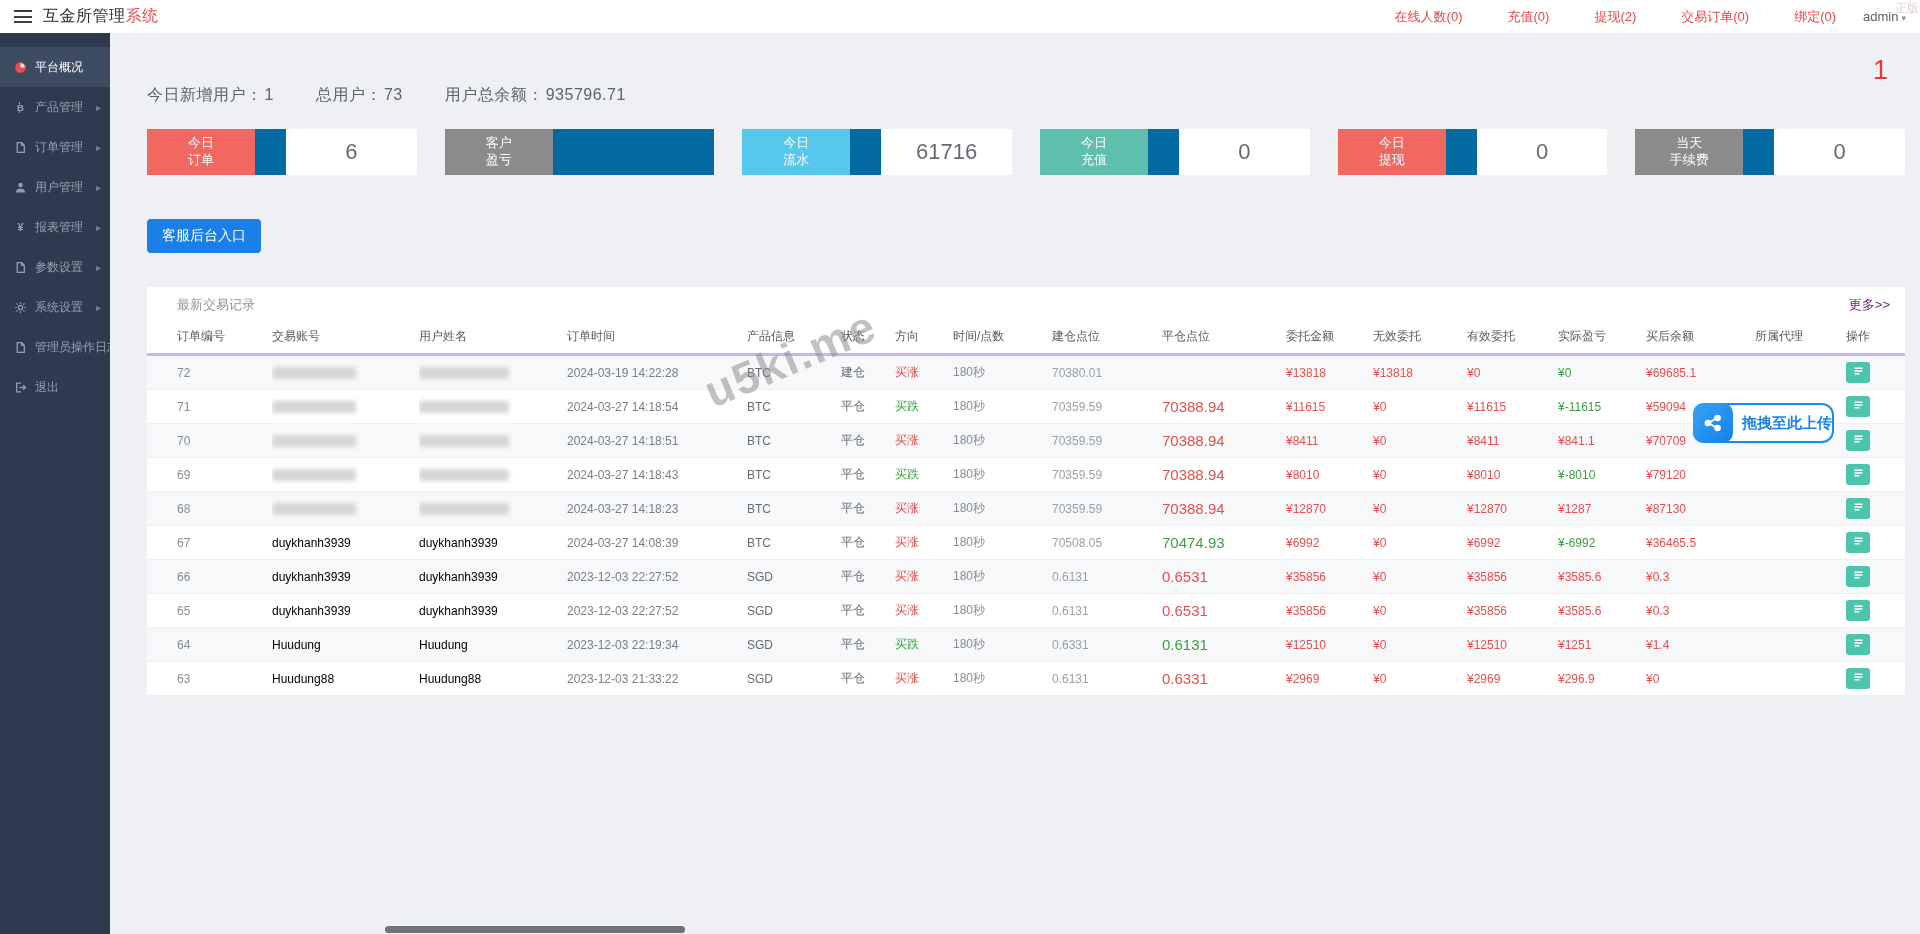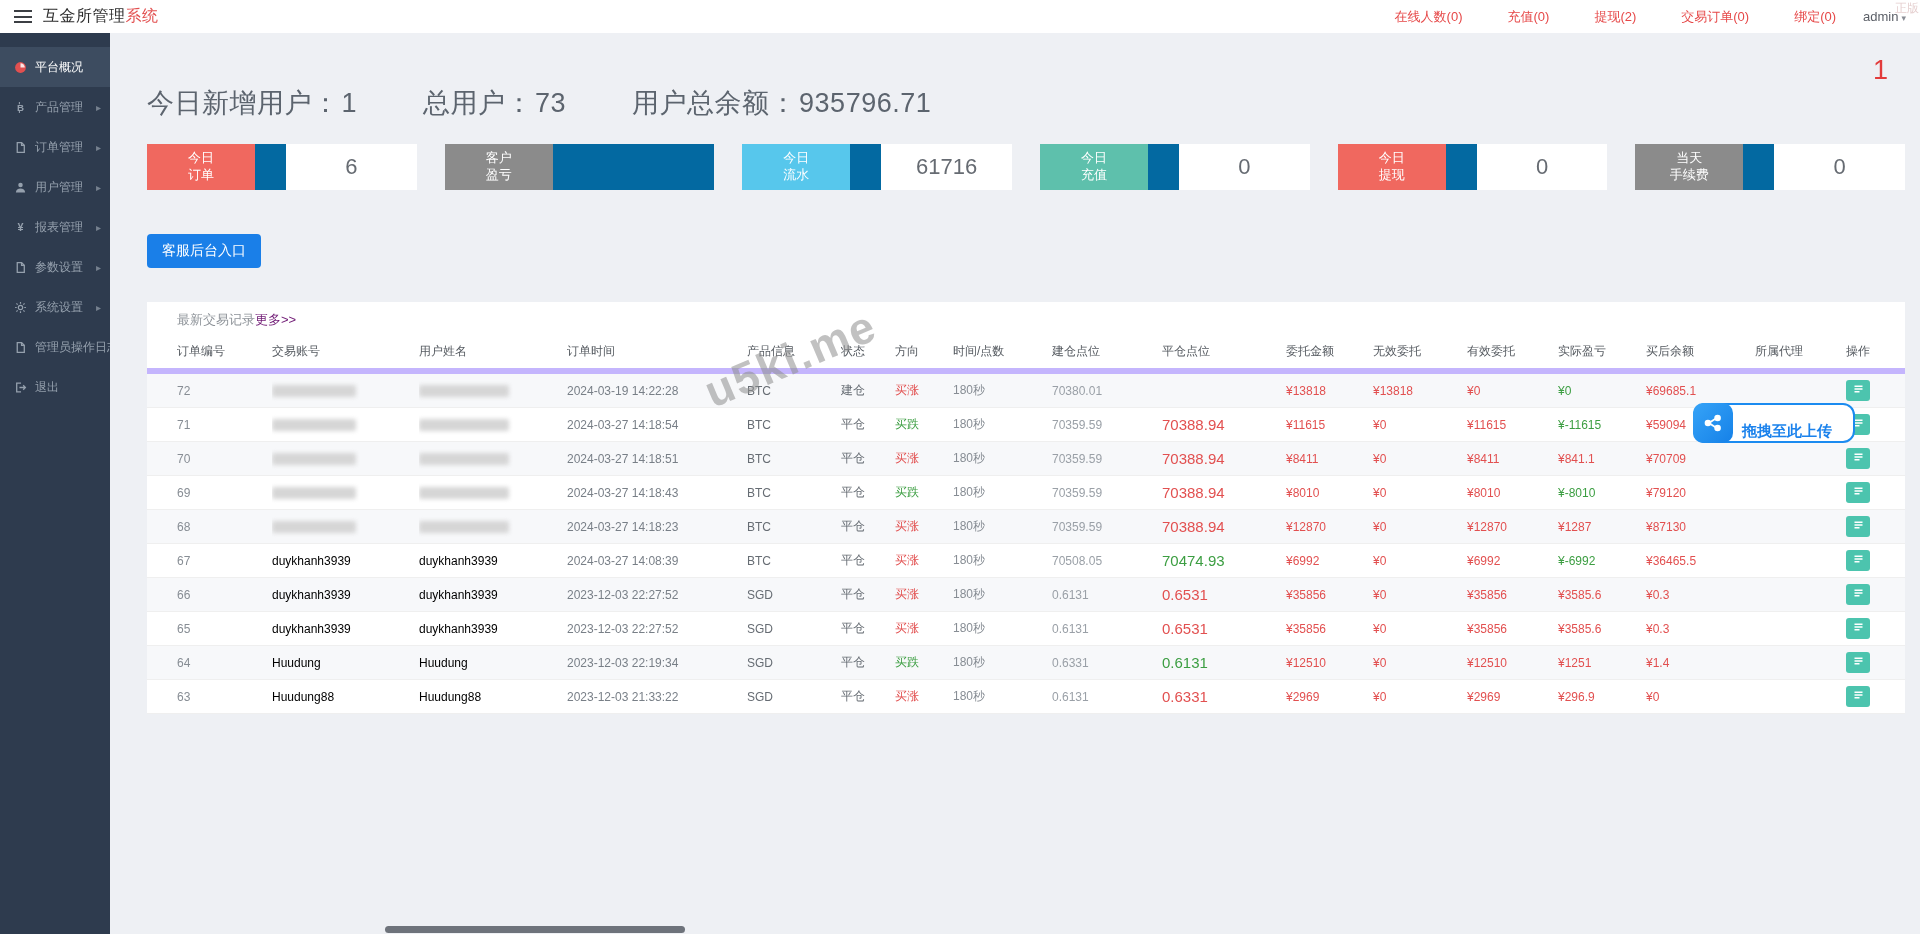--- a/index.html
+++ b/index.html
@@ -27,61 +27,61 @@
   .side-item.active { background:#3d4c60; color:#ffffff; }
   .s-icon { width:15px; height:14px; margin-right:7px; display:inline-flex; align-items:center; justify-content:center; flex:0 0 15px; }
   .s-icon svg { width:13px; height:13px; }
   .s-arrow { position:absolute; right:9px; font-size:10px; color:#76818f; }
   .side-item .s-label { overflow:hidden; text-overflow:clip; }
 
   
   .main { position:absolute; left:110px; top:33px; right:0; bottom:0; padding:0 15px 0 37px; }
   .badge-one { position:absolute; top:22px; right:32px; font-size:27px; color:#e23b3b; }
 
-  .stats { margin-top:52px; display:flex; gap:64px; font-size:27px; color:#5c646e; letter-spacing:0.5px; }
+  .stats { margin-top:52px; display:flex; gap:40px; font-size:16px; color:#5c646e; letter-spacing:0.5px; }
   .stat-pair span { margin-right:2px; }
 
   .cards { margin-top:23px; display:flex; gap:28px; }
   .card { flex:1; height:46px; display:flex; background:#0369a1;gap:31px; }
   .card-label { width:108px; color:#fff; font-size:13px; line-height:1.3; display:flex; align-items:center;
                 justify-content:center; text-align:center; white-space:pre-line; }
   .card-value { flex:1; display:flex; align-items:center; justify-content:center;
                 font-size:22px; color:#666b72; background:#fff; }
 
   .service-btn { margin-top:44px; display:inline-block; background:#1a7fe8; color:#fff; border:none;
                  padding:8px 15px; font-size:14px; border-radius:4px; cursor:pointer;
                  font-family:inherit; }
 
   .table-card { margin-top:34px; background:#fff; }
-  .table-head { display:flex; align-items:center;
+  .table-head { display:flex; justify-content:space-between; align-items:center;
                 padding:9px 15px 7px 30px; font-size:13px; color:#8e9399; }
   .more-link { cursor:pointer; color:#701a75; }
   table { width:100%; border-collapse:collapse; table-layout:fixed; font-size:12px; }
   th { text-align:left; font-weight:normal; color:#555a60; padding:7px 4px 8px 0;
-       border-bottom:6px solid #c4b5fd; white-space:nowrap; overflow:hidden; }
+       border-bottom:3px solid #c4b5fd; white-space:nowrap; overflow:hidden; }
   th:first-child, td:first-child { padding-left:30px; }
   td { padding:6px 4px 6px 0; border-bottom:1px solid #efefef; white-space:nowrap; overflow:hidden; height:28px; }
   tbody tr:nth-child(odd) { background:#f7f8fa; }
   .c-id { color:#878d94; } .c-time { color:#787f87; } .c-txt { color:#666c73; }
   .c-dur { color:#878d94; } .c-open { color:#9aa0a7; }
   .red { color:#e25050; } .green { color:#3c9e42; }
   .close-val { font-size:15px; }
   .blur-box { display:inline-block; height:12px; background:#d6d6d6; border-radius:2px;
               filter:blur(2px); vertical-align:middle; }
   .blur-a { width:84px; } .blur-b { width:90px; }
   .action-btn { width:24px; height:21px; background:#4cc4ae; border:none; border-radius:3px;
                 display:flex; align-items:center; justify-content:center; cursor:pointer; }
   .action-btn svg { width:13px; height:12px; }
 
   .watermark { position:absolute; left:590px; top:300px; font-size:45px; font-weight:bold;
                color:#8f8f8f; opacity:.55; transform:rotate(-23deg); letter-spacing:2px;
                pointer-events:none; z-index:3; }
 
-  .upload-widget { position:absolute; left:1583px; top:370px; height:40px; display:flex; align-items:flex-end;
-                   background:#fff; border:2px solid #1b8bf0; border-radius:12px; padding-right:21px; z-index:4;
+  .upload-widget { position:absolute; left:1583px; top:370px; height:40px; display:flex; align-items:center;
+                   background:#fff; border:2px solid #1b8bf0; border-radius:12px; padding-right:0; z-index:4;
                    cursor:pointer; }
   .upload-icon { width:40px; height:40px; margin:-2px 0 -2px -2px; border-radius:10px;
                  background:linear-gradient(135deg,#36a3f7,#1581e8);
                  display:flex; align-items:center; justify-content:center; flex:0 0 40px; }
   .upload-icon svg { width:22px; height:22px; }
   .upload-label { margin-left:9px; color:#1b82ec; font-weight:bold; font-size:15px; white-space:nowrap; }
 
   .scroll-thumb { position:absolute; bottom:1px; left:275px; width:300px; height:7px;
                   background:#6e737b; border-radius:4px; cursor:grab; }
 </style>

